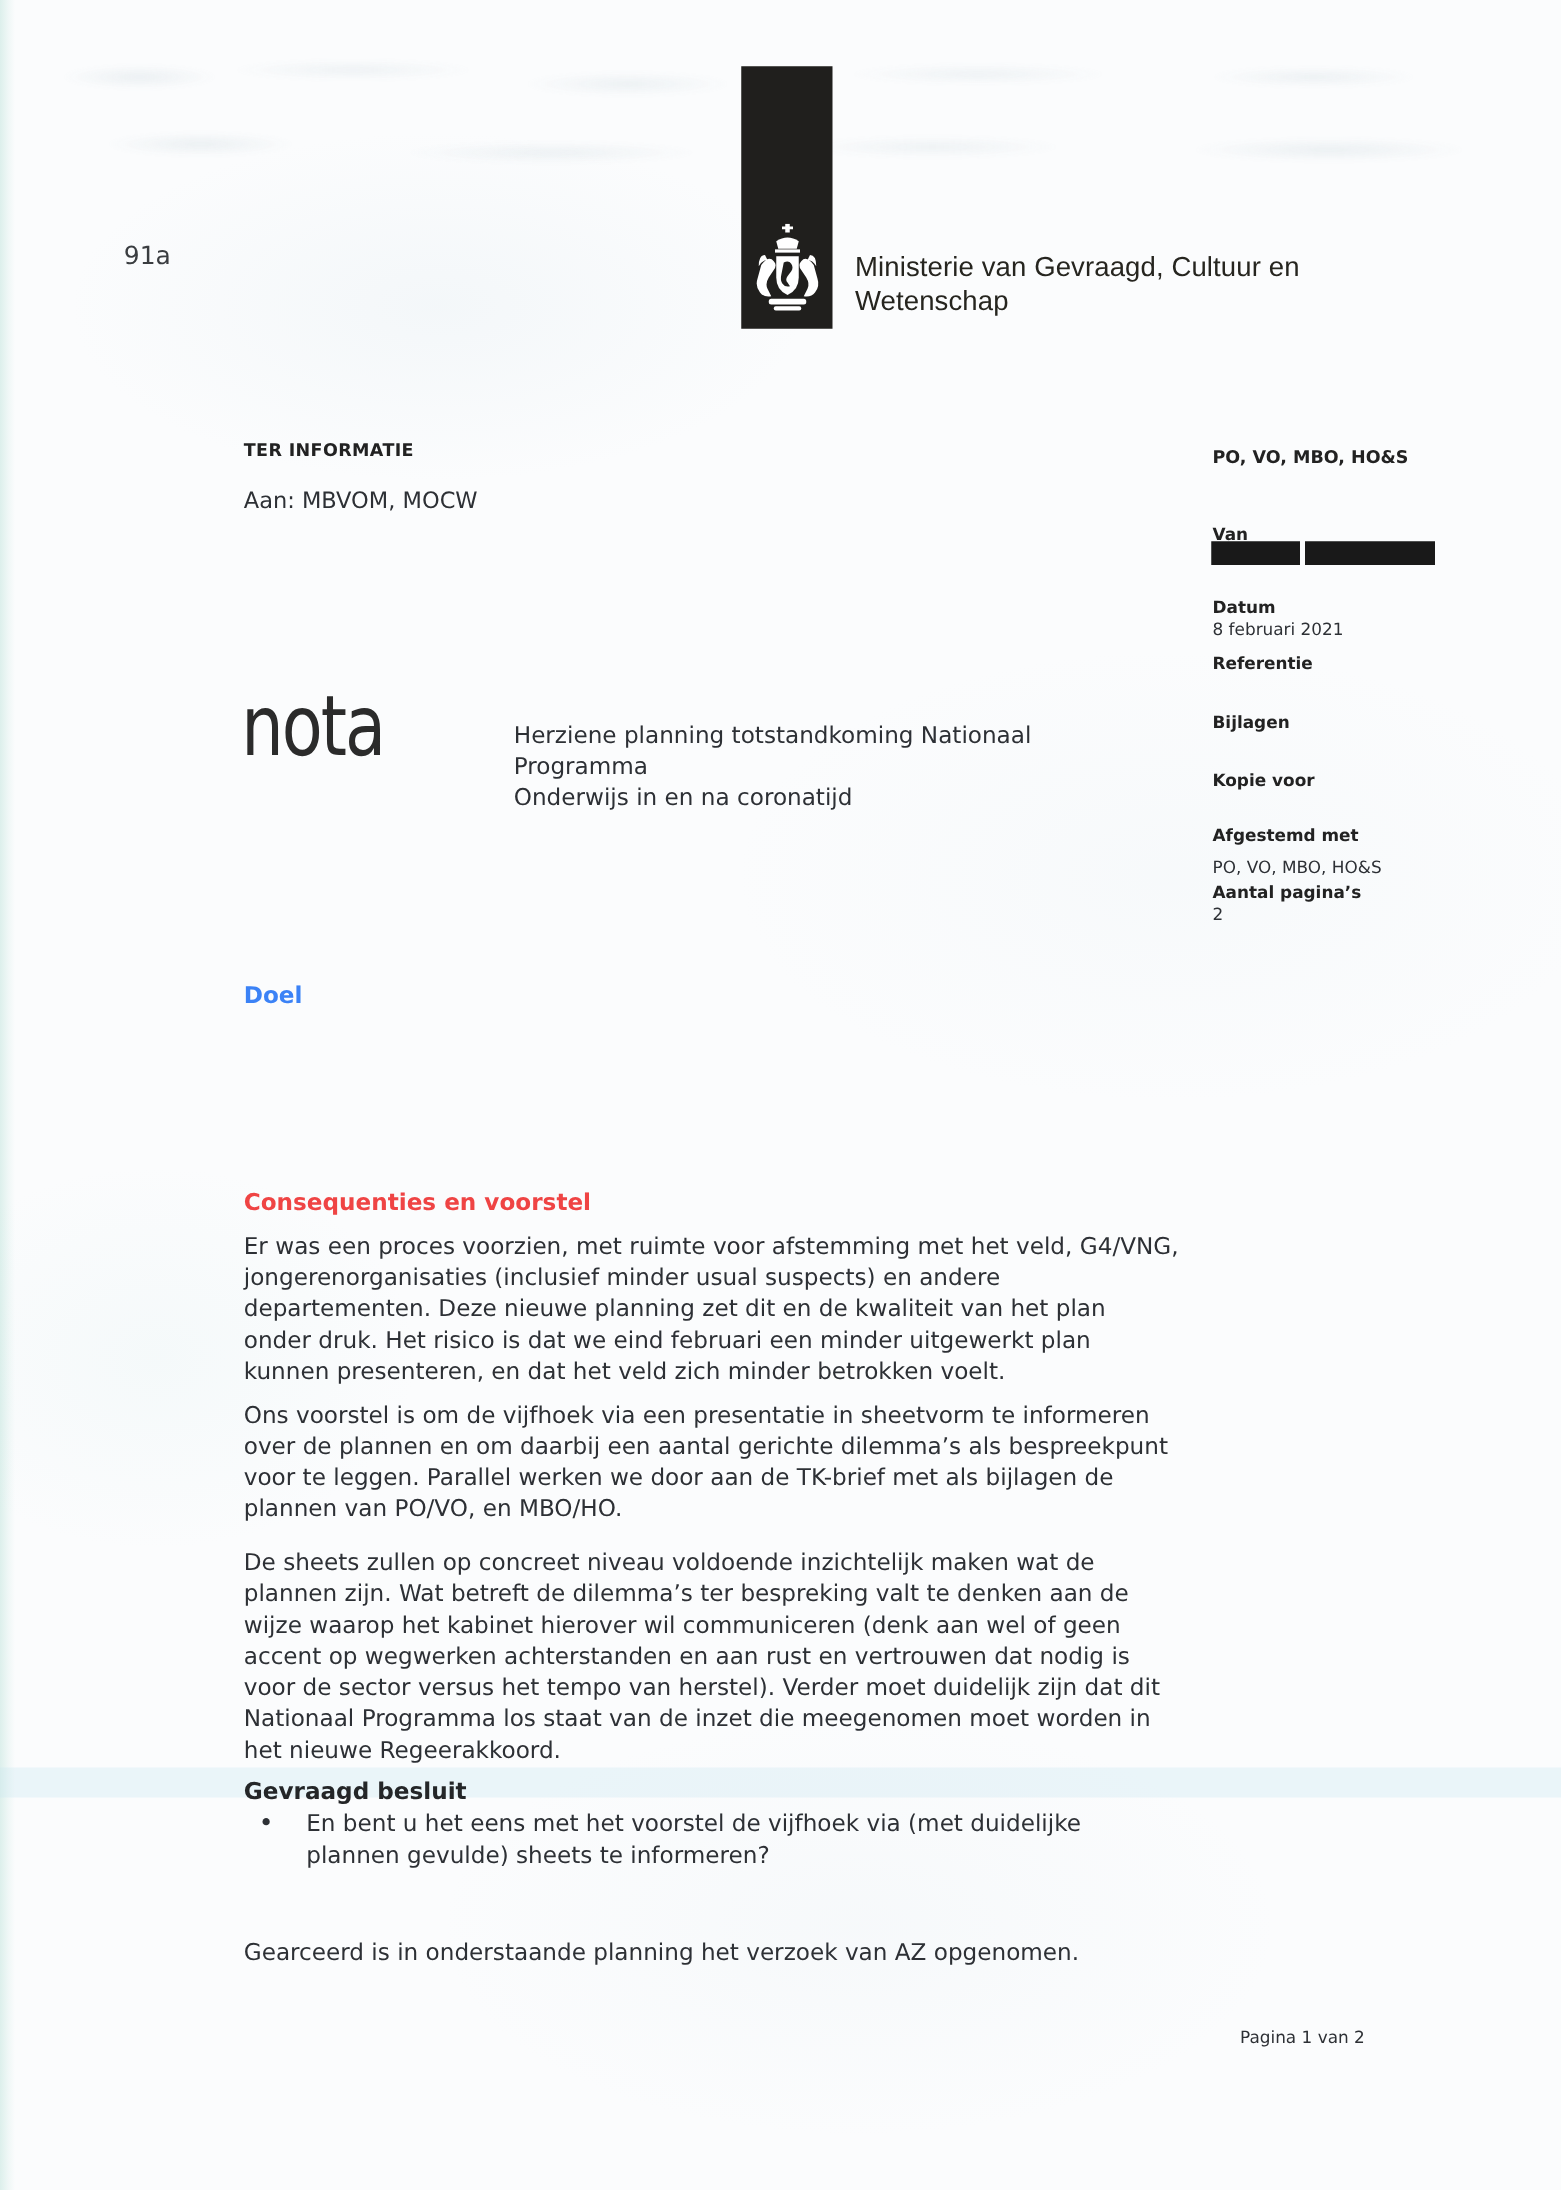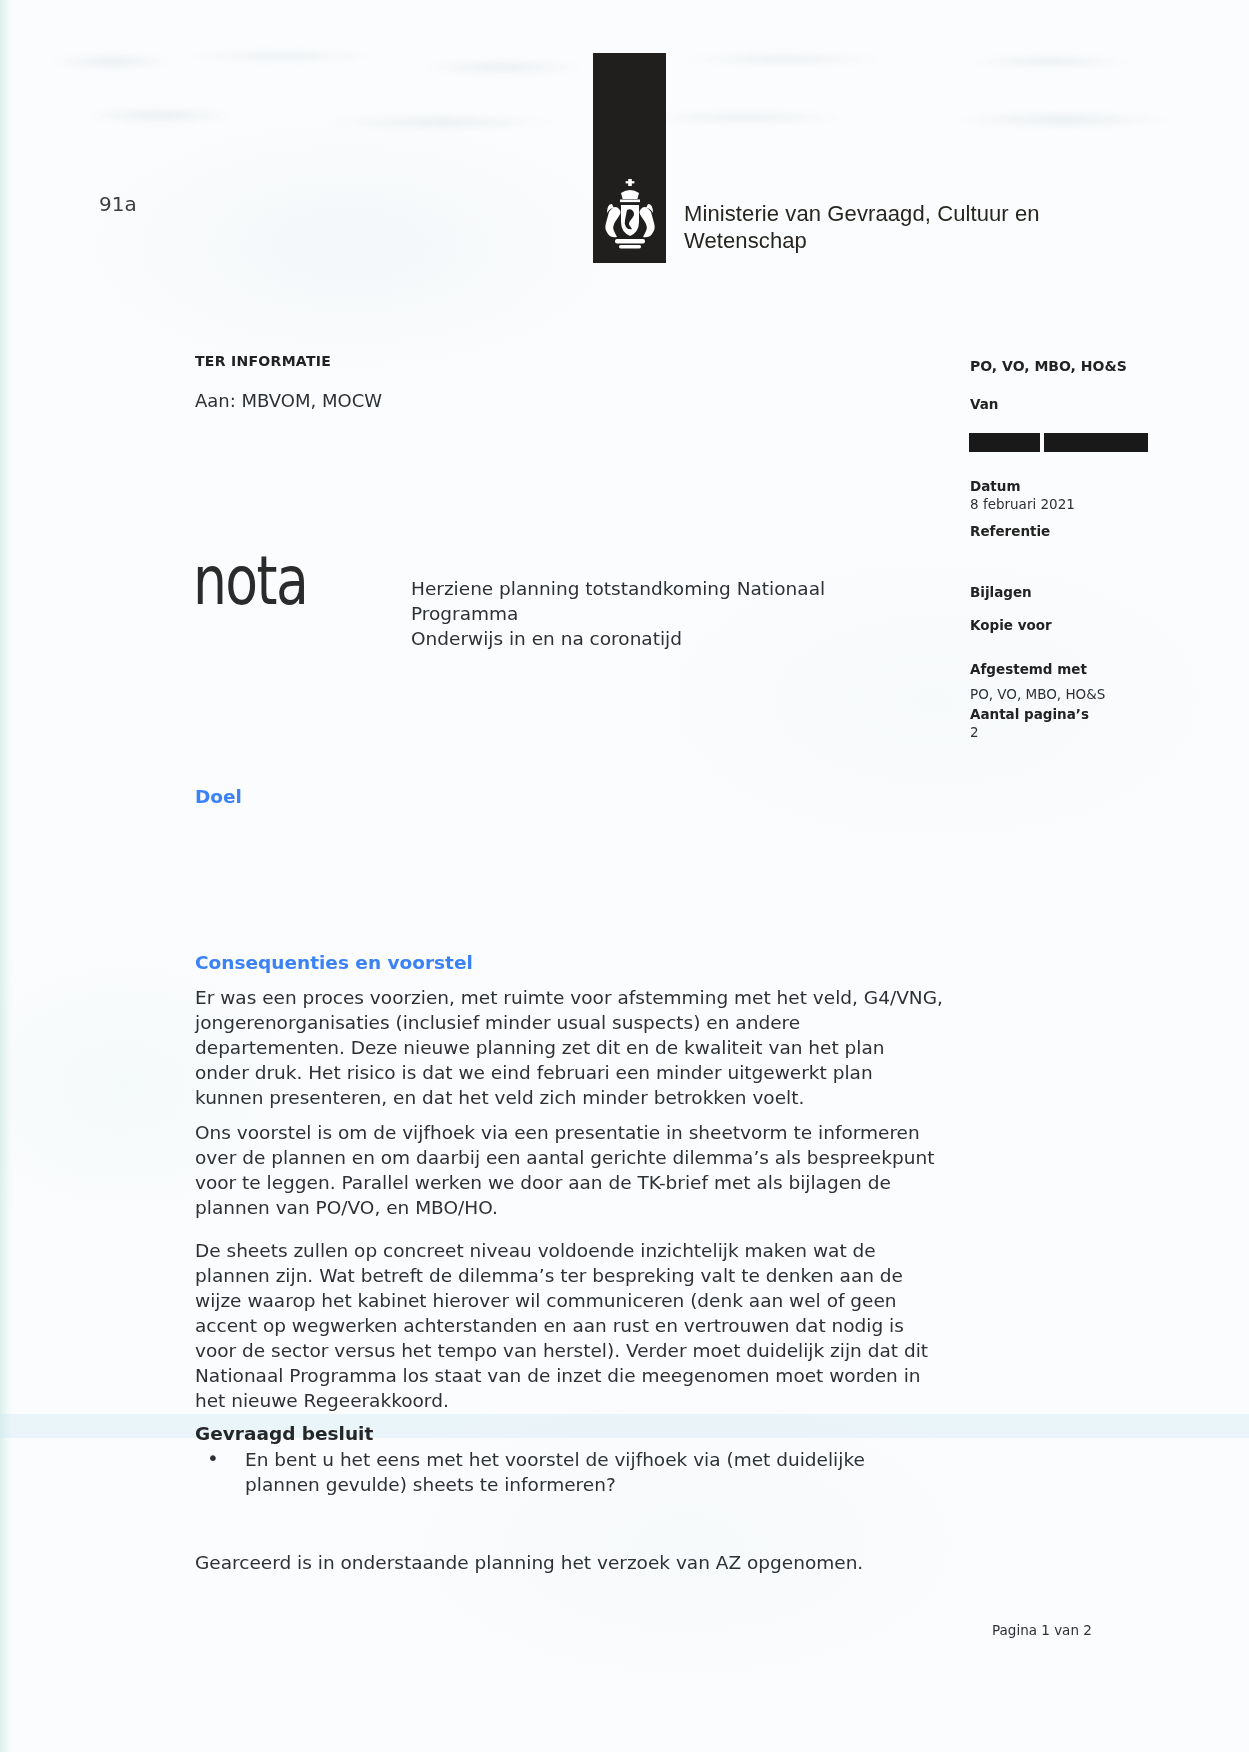--- a/index.html
+++ b/index.html
@@ -59,27 +59,27 @@
 
   
   .ter-informatie{ position:absolute; left:195px; top:353px; font-size:14px; font-weight:bold; color:#222; letter-spacing:.3px; }
   .aan-line{ position:absolute; left:195px; top:390px; font-size:18px; color:#2d3035; }
 
   
   .meta{ position:absolute; left:970px; top:0; width:230px; font-size:13.5px; color:#222; }
   .meta .lbl{ font-weight:bold; position:absolute; left:0; }
   .meta .val{ position:absolute; left:0; color:#2d3035; }
   .m-afdeling{ top:358px; font-size:14px; }
-  .m-van{ top:396px; }
+  .m-van{ top:420px; }
   .redaction{ position:absolute; top:433px; height:19px; background:#191919; }
   .redact-1{ left:-1px; width:71px; }
   .redact-2{ left:74px; width:104px; }
   .m-datum-l{ top:478px; } .m-datum-v{ top:496px; }
   .m-ref{ top:523px; }
-  .m-bijlagen{ top:584px; }
+  .m-bijlagen{ top:570px; }
   .m-kopie{ top:617px; }
   .m-afgestemd-l{ top:661px; font-weight:normal; }
   .m-afgestemd-v{ top:686px; }
   .m-aantal-l{ top:706px; } .m-aantal-v{ top:724px; }
 
   
   .nota-word{
     position:absolute; left:193px; top:548px;
     font-size:67px; font-weight:400; color:#2b2b2b;
     transform:scaleX(.80); transform-origin:left top; letter-spacing:-2px;
@@ -87,21 +87,21 @@
   }
   .nota-title{
     position:absolute; left:411px; top:576px; width:480px;
     font-size:18.5px; line-height:25px; color:#2d3035;
   }
 
   
   .body-col{ position:absolute; left:195px; width:748px; font-size:18.5px; line-height:25px; color:#2d3035; }
   .h-doel{ top:784px; font-weight:bold; color:#3b82f6; }
   .p-doel{ top:810px; }
-  .h-conseq{ top:950px; font-weight:bold; color:#3b82f6; }
+  .h-conseq{ top:950px; font-weight:bold; color:#ef4444; }
   .p-c1{ top:985px; }
   .p-c2{ top:1120px; }
   .p-c3{ top:1238px; }
   .h-gevraagd{ top:1421px; font-weight:bold; color:#242628; }
   .bullets{ top:1447px; list-style:none; }
   .bullets li{ position:relative; padding-left:50px; }
   .bullets li::before{
     content:"•"; position:absolute; left:12px; top:-1px; font-size:20px; color:#2d3035;
   }
   .p-closing{ top:1550px; }

